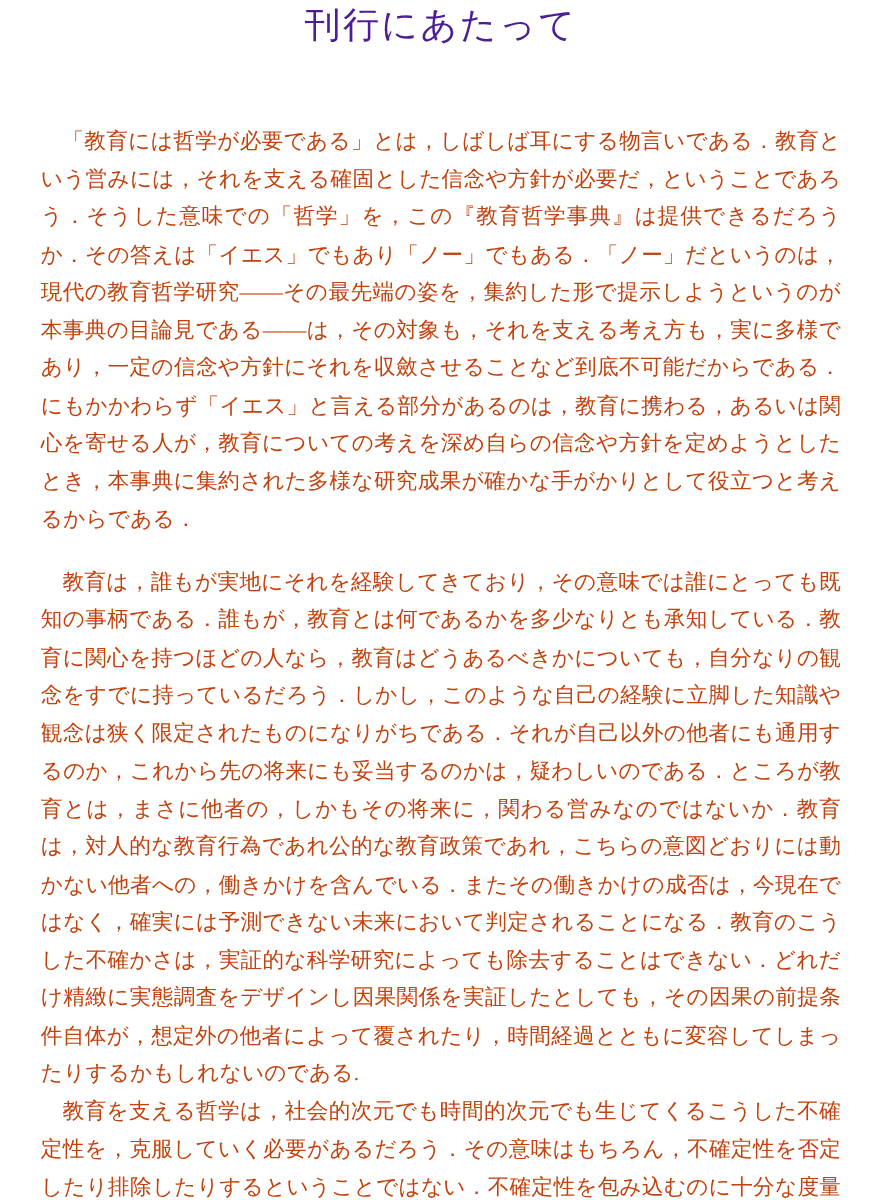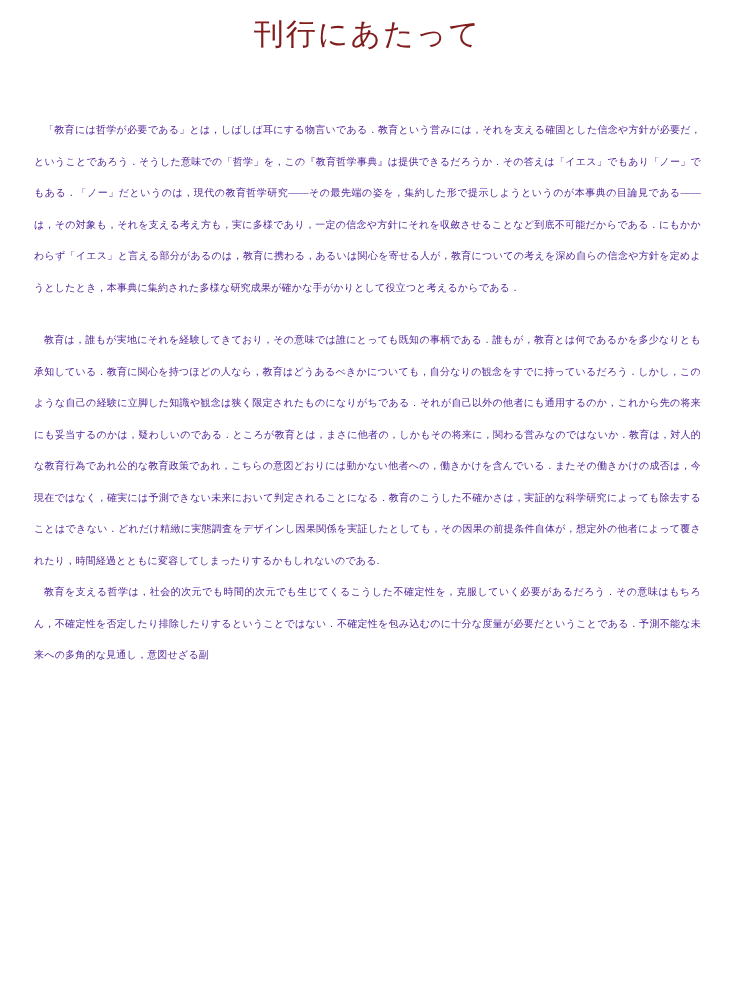--- a/index.html
+++ b/index.html
@@ -20,35 +20,35 @@
     box-sizing: border-box;
     padding: 0 38px 0 34px;
     position: relative;
   }
   .doc-title {
     text-align: center;
     font-size: 30px;
     font-weight: 400;
     letter-spacing: 2px;
     margin: 0;
-    padding-top: 16px;
+    padding-top: 4px;
     line-height: 1.2;
-    color: #7f1d1d;
+    color: #4c1d95;
   }
   .body-text {
     margin-top: 62px;
   }
   .para {
-    font-size: 10px;
+    font-size: 18px;
     line-height: 31.5px;
     text-align: justify;
     text-justify: inter-character;
     margin: 0 0 0 0;
     text-indent: 1em;
-    color: #4c1d95;
+    color: #c2410c;
     letter-spacing: 0.2px;
   }
   .para + .para {
     margin-top: 0;
   }
   .para.spaced {
     margin-top: 21px;
     font-family: Liberation Serif, serif;
   }
 </style>

